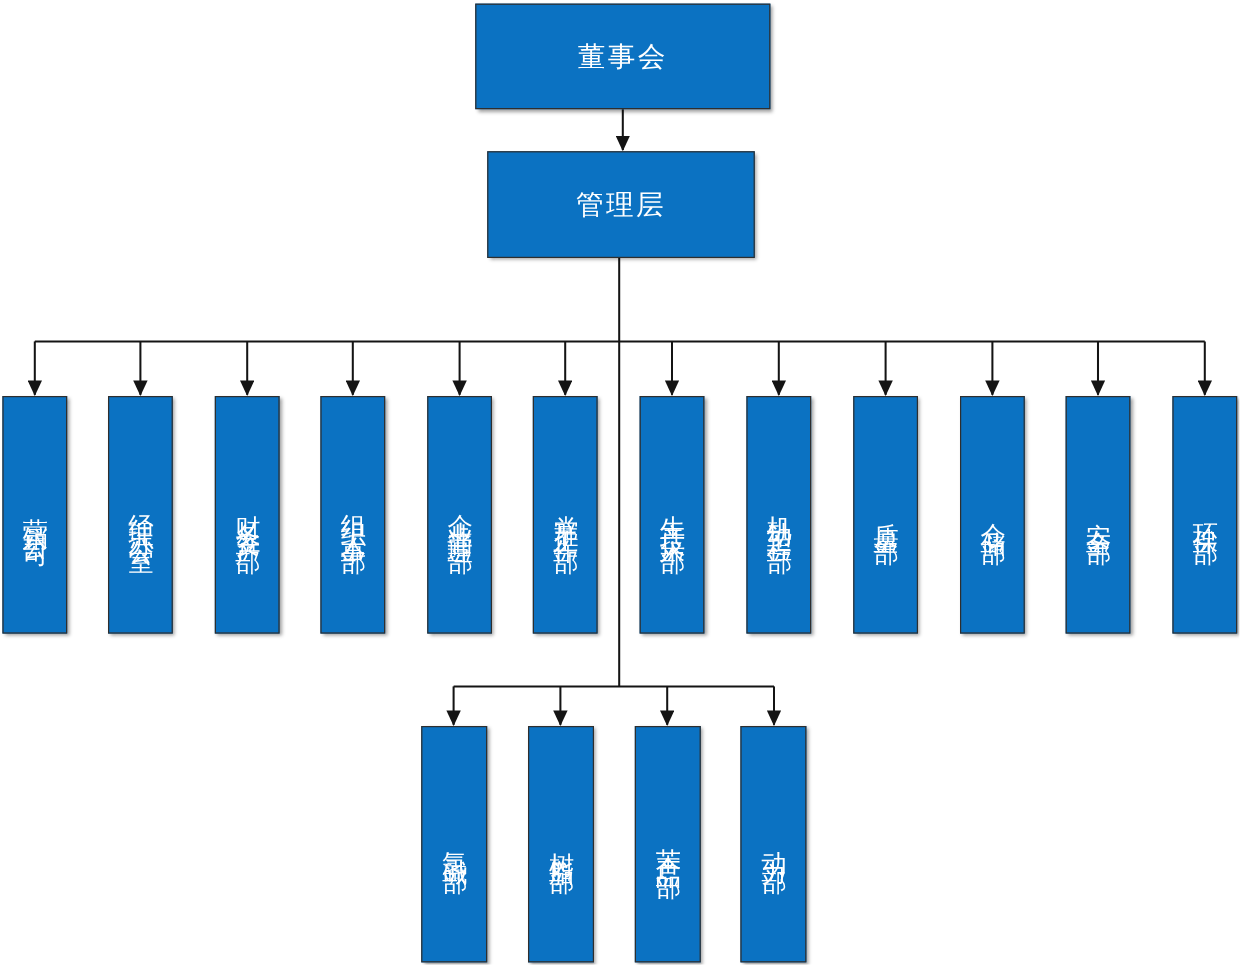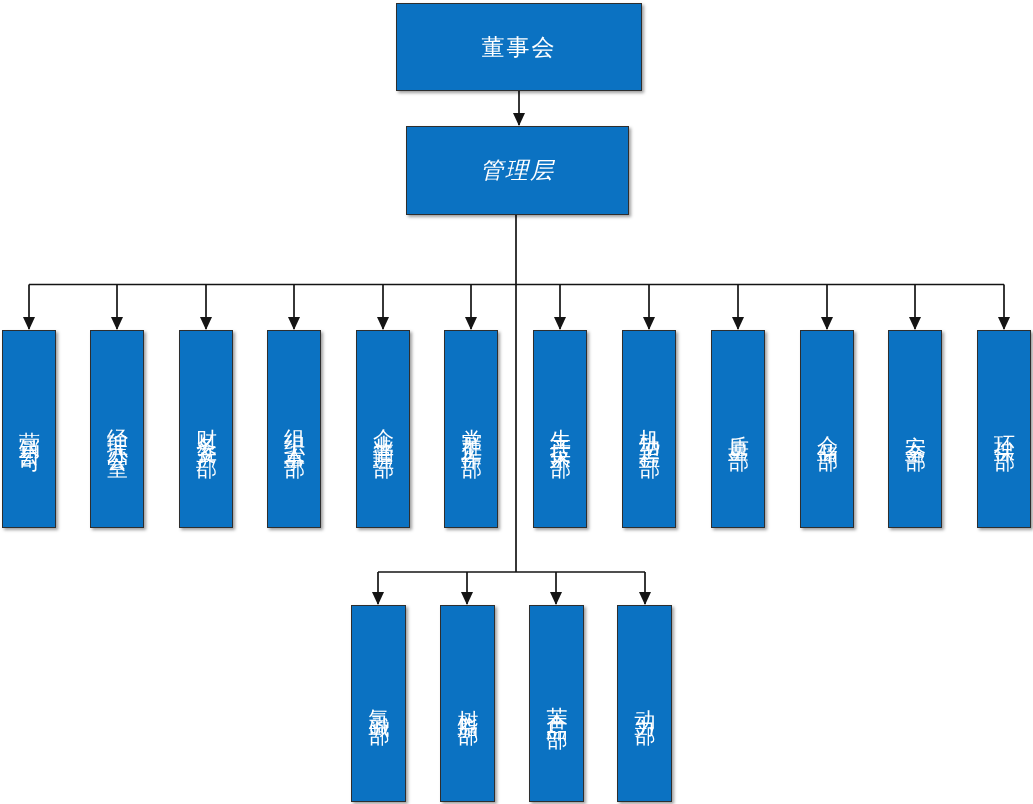--- a/index.html
+++ b/index.html
@@ -85,21 +85,21 @@
     <line x1="378" y1="572" x2="378" y2="604" marker-end="url(#ah)"></line>
     <line x1="467" y1="572" x2="467" y2="604" marker-end="url(#ah)"></line>
     <line x1="556" y1="572" x2="556" y2="604" marker-end="url(#ah)"></line>
     <line x1="645" y1="572" x2="645" y2="604" marker-end="url(#ah)"></line>
   </svg>
 
   <div class="node hnode" style="left:396px; top:3px; width:246px; height:88px;">
     <span>董事会</span>
   </div>
 
-  <div class="node hnode" style="left:406px; top:126px; width:223px; height:89px;font-style:italic;">
+  <div class="node hnode" style="left:406px; top:126px; width:223px; height:89px;">
     <span>管理层</span>
   </div>
 
   <div class="node vnode" style="left:2px;">
     <span class="vlabel">营销公司</span>
   </div>
   <div class="node vnode" style="left:90px;">
     <span class="vlabel">经理办公室</span>
   </div>
   <div class="node vnode" style="left:179px;">

